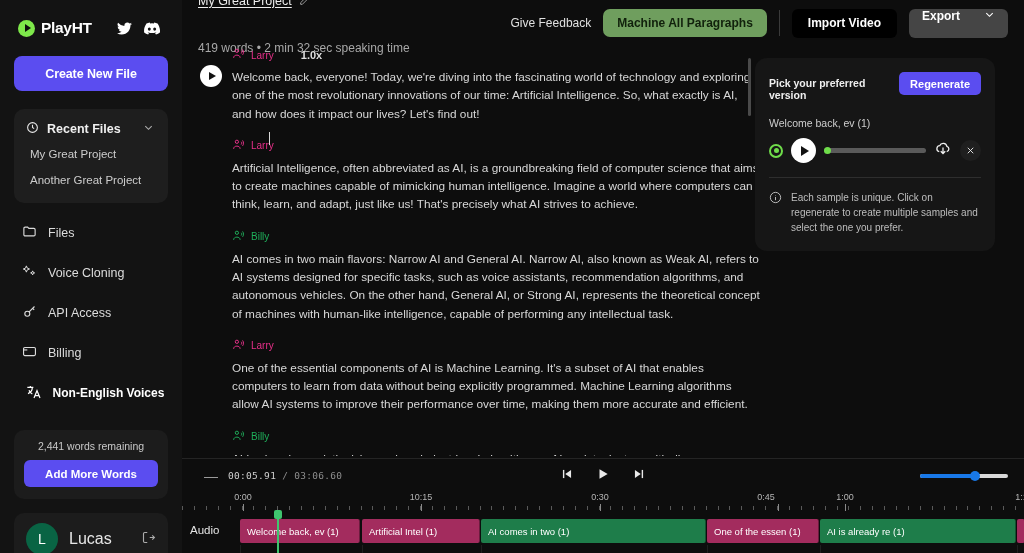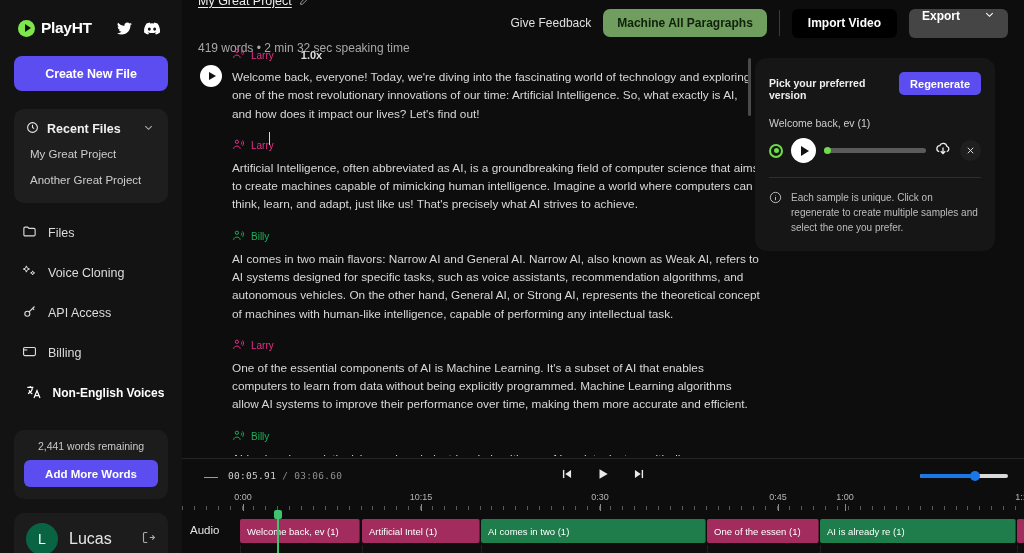--- a/index.html
+++ b/index.html
@@ -550,21 +550,21 @@
     </div>
 
     <div class="timeline">
       <div class="ruler">
           <span class="tick-label" style="left: 61px;">0:00</span>
           <span class="tick major" style="left: 61px;"></span>
           <span class="tick-label" style="left: 239px;">10:15</span>
           <span class="tick major" style="left: 239px;"></span>
           <span class="tick-label" style="left: 418px;">0:30</span>
           <span class="tick major" style="left: 418px;"></span>
-          <span class="tick-label" style="left: 596px;">0:45</span>
+          <span class="tick-label" style="left: 584px;">0:45</span>
           <span class="tick major" style="left: 596px;"></span>
           <span class="tick-label" style="left: 663px;">1:00</span>
           <span class="tick major" style="left: 663px;"></span>
           <span class="tick-label" style="left: 842px;">1:15</span>
           <span class="tick" style="left: 0px;"></span>
           <span class="tick" style="left: 11.9px;"></span>
           <span class="tick" style="left: 23.8px;"></span>
           <span class="tick" style="left: 35.7px;"></span>
           <span class="tick" style="left: 47.6px;"></span>
           <span class="tick" style="left: 59.5px;"></span>

